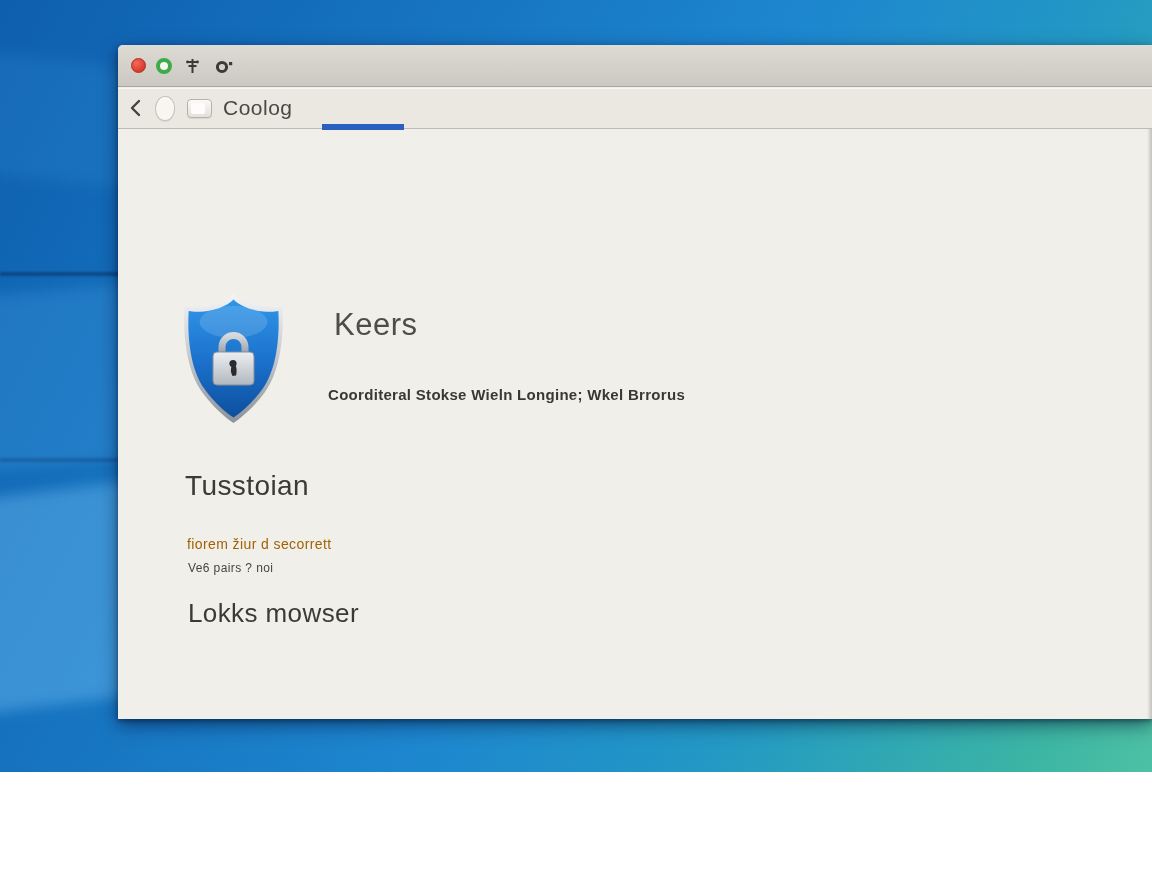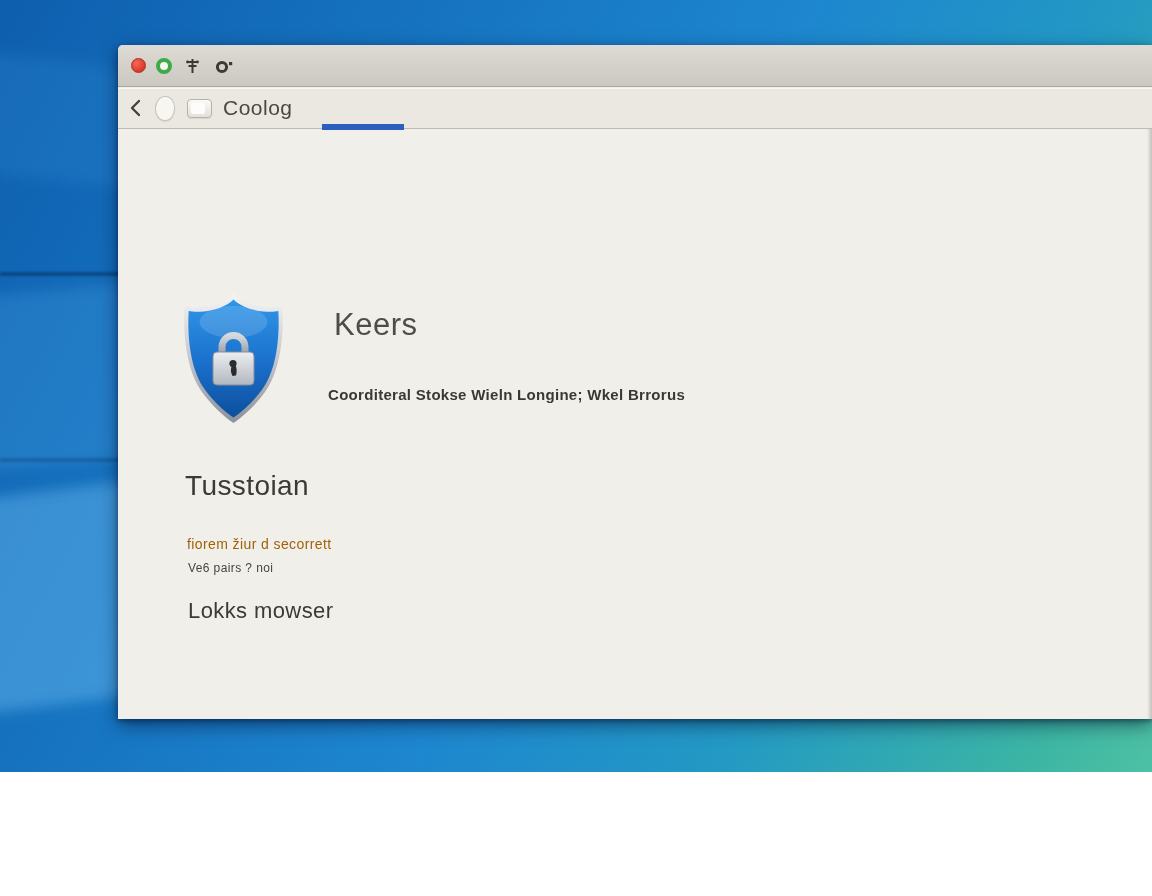--- a/index.html
+++ b/index.html
@@ -78,21 +78,21 @@
                font-size:31px; font-weight:300; color:#4f4d49; letter-spacing:.5px; }
   .app-subtitle { position:absolute; left:210px; top:257px;
                font-size:15px; font-weight:600; color:#3a3833; letter-spacing:.3px; }
   .sec-heading1 { position:absolute; left:67px; top:341px;
                font-size:28px; font-weight:500; color:#3b3a35; letter-spacing:.4px; }
   .sec-line1 { position:absolute; left:70px; top:384px;
                font-size:12px; font-weight:500; color:#474540; letter-spacing:.4px;margin-top:48px; }
   .sec-line2 { position:absolute; left:69px; top:407px;
                font-size:14px; font-weight:400; color:#a16207; letter-spacing:.4px; }
   .sec-heading2 { position:absolute; left:70px; top:469px;
-               font-size:22px; font-weight:500; color:#3b3a35; letter-spacing:.4px; }
+               font-size:26px; font-weight:500; color:#3b3a35; letter-spacing:.4px; }
 </style>
 </head>
 <body>
 
 <div id="screen">
 
   <div class="wallpaper">
     <div class="beam beam1"></div>
     <div class="beam beam2"></div>
     <div class="beam beam3"></div>

